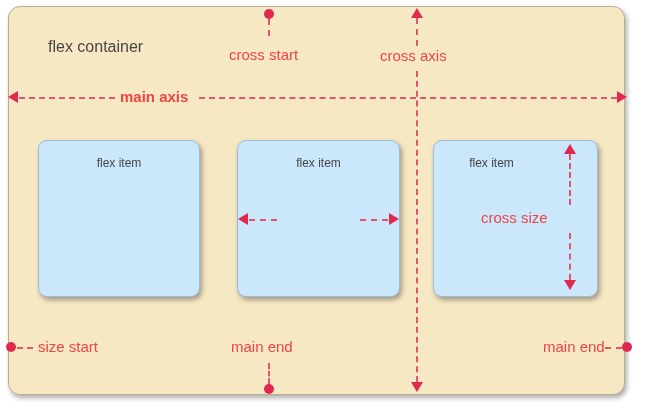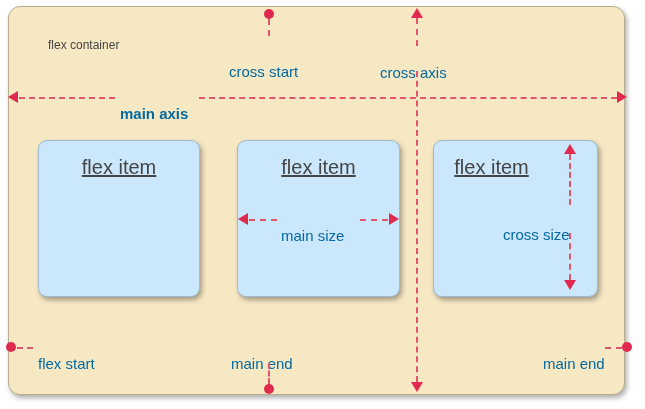--- a/index.html
+++ b/index.html
@@ -35,61 +35,59 @@
     background: #f7e8c4;
     border: 1px solid #b9ad8e;
     border-radius: 12px;
     box-shadow: 2px 3px 5px rgba(0,0,0,0.32);
   }
 
   #container-label {
     position: absolute;
     left: 39px;
     top: 31px;
-    font-size: 12px;
+    font-size: 16px;
     color: #454545;
     white-space: nowrap;
   }
 
   
   .flex-item {
     position: absolute;
     box-sizing: border-box;
     background: #cbe7fb;
     border: 1px solid #9dbcd2;
     border-radius: 9px;
     box-shadow: 2px 3px 5px rgba(0,0,0,0.34);
   }
   .flex-item-label {
     position: absolute;
     top: 15px;
     left: 0;
     width: 100%;
     text-align: center;
-    font-size: 20px;
+    font-size: 12px;
     color: #454545;
     white-space: nowrap;
-    text-decoration: underline;
   }
 
   #flex-item-1 { left: 38px;  top: 140px; width: 162px; height: 157px; }
   #flex-item-2 { left: 237px; top: 140px; width: 163px; height: 157px; }
   #flex-item-3 { left: 433px; top: 140px; width: 165px; height: 157px; }
 
   #flex-item-1 .flex-item-label { top: 15px; left: 0; width: 100%; text-align: center; }
   #flex-item-2 .flex-item-label { top: 15px; }
   #flex-item-3 .flex-item-label { top: 15px; left: -24px; }
 
   
   .ann-label {
     position: absolute;
     font-size: 15px;
-    color: #0369a1;
+    color: #ef4444;
     white-space: nowrap;
-    margin-top: 17px;
   }
   .hline {
     position: absolute;
     height: 0;
     border-top: 2px dashed #e2556d;
   }
   .vline {
     position: absolute;
     width: 0;
     border-left: 2px dashed #e2556d;
@@ -148,21 +146,21 @@
   
   #main-size-arrow-left  { left: 238px; top: 213px; }
   #main-size-line-left   { left: 249px; top: 219px; width: 28px; }
   #main-size-label       { left: 281px; top: 210px; }
   #main-size-line-right  { left: 360px; top: 219px; width: 28px; }
   #main-size-arrow-right { left: 389px; top: 213px; }
 
   
   #cross-size-arrow-up   { left: 564px; top: 144px; }
   #cross-size-line-top   { left: 569px; top: 154px; height: 51px; }
-  #cross-size-label      { left: 503px; top: 209px; }
+  #cross-size-label      { left: 481px; top: 209px; }
   #cross-size-line-bot   { left: 569px; top: 233px; height: 47px; }
   #cross-size-arrow-down { left: 564px; top: 280px; }
 </style>
 </head>
 <body>
 
 <div id="stage">
 
   <div id="flex-container-box">
     <div id="container-label">flex container</div>
@@ -195,29 +193,28 @@
   <div class="dot" id="cross-end-dot"></div>
 
   <div class="arrow arrow-up" id="cross-axis-arrow-up"></div>
   <div class="vline" id="cross-axis-line-top"></div>
   <div class="ann-label" id="cross-axis-label">cross axis</div>
   <div class="vline" id="cross-axis-line-mid"></div>
   <div class="arrow arrow-down" id="cross-axis-arrow-down"></div>
 
   <div class="dot" id="main-start-dot"></div>
   <div class="hline" id="main-start-line"></div>
-  <div class="ann-label" id="main-start-label">flex start</div>
+  <div class="ann-label" id="main-start-label">size start</div>
 
   <div class="ann-label" id="main-end-label">main end</div>
   <div class="hline" id="main-end-line"></div>
   <div class="dot" id="main-end-dot"></div>
 
   <div class="arrow arrow-left" id="main-size-arrow-left"></div>
   <div class="hline" id="main-size-line-left"></div>
-  <div class="ann-label" id="main-size-label">main size</div>
   <div class="hline" id="main-size-line-right"></div>
   <div class="arrow arrow-right" id="main-size-arrow-right"></div>
 
   <div class="arrow arrow-up" id="cross-size-arrow-up"></div>
   <div class="vline" id="cross-size-line-top"></div>
   <div class="ann-label" id="cross-size-label">cross size</div>
   <div class="vline" id="cross-size-line-bot"></div>
   <div class="arrow arrow-down" id="cross-size-arrow-down"></div>
 
 </div>

